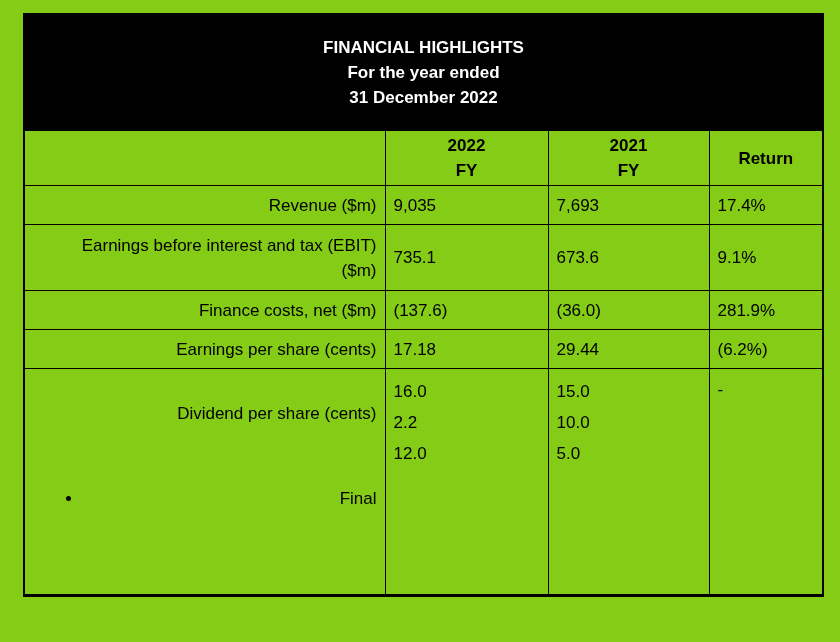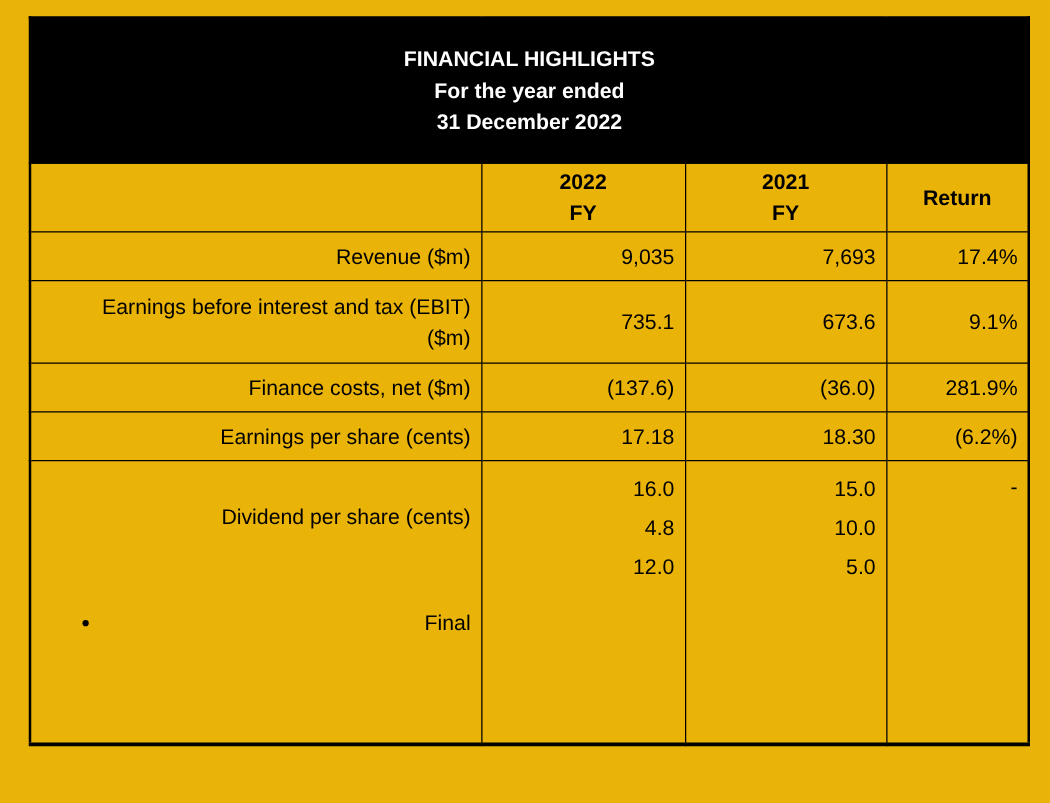--- a/index.html
+++ b/index.html
@@ -6,21 +6,21 @@
     margin: 0;
     padding: 0;
     background: #ffffff;
     font-family: "Liberation Sans", sans-serif;
     color: #000000;
   }
   .sheet {
     position: relative;
     width: 840px;
     height: 642px;
-    background: #eab308;
+    background: #84cc16;
     overflow: hidden;
   }
   table.fin-table {
     position: absolute;
     left: 23px;
     top: 13px;
     width: 799px;
     border-collapse: collapse;
     table-layout: fixed;
     font-size: 17px;
@@ -45,21 +45,21 @@
   tr.colhdr-row td {
     font-weight: bold;
     text-align: center;
     white-space: pre-line;
     padding: 2px 8px;
   }
   tr.row-s { height: 39px; }
   tr.row-d { height: 66px; }
   tr.row-div { height: 107px; }
   td.label { text-align: right; padding-left: 15px; white-space: pre-line; }
-  td.val { text-align: right; }
+  td.val { text-align: left; }
   tr.row-div td { vertical-align: top; padding-top: 7px; }
   .bullets {
     list-style: disc;
     margin: 9px 0 0 0;
     padding-left: 50px;
   }
   .bullets li {
     line-height: 24px;
     margin: 2px 0;
   }
@@ -116,37 +116,37 @@
       <td class="val">(137.6)</td>
       <td class="val">(36.0)</td>
       <td class="val">281.9%</td>
     </tr>
 
 
 
     <tr class="row-s">
       <td class="label">Earnings per share (cents)</td>
       <td class="val">17.18</td>
-      <td class="val">18.30</td>
+      <td class="val">29.44</td>
       <td class="val">(6.2%)</td>
     </tr>
 
 
     <tr class="row-div">
       <td class="label">
         <div>Dividend per share (cents)</div>
         <ul class="bullets">
           <li>Final</li>
           
         </ul>
       </td>
       <td class="val">
         <div class="vstack">
           <div>16.0</div>
-          <div>4.8</div>
+          <div>2.2</div>
           <div>12.0</div>
         </div>
       </td>
       <td class="val">
         <div class="vstack">
           <div>15.0</div>
           <div>10.0</div>
           <div>5.0</div>
         </div>
       </td>

